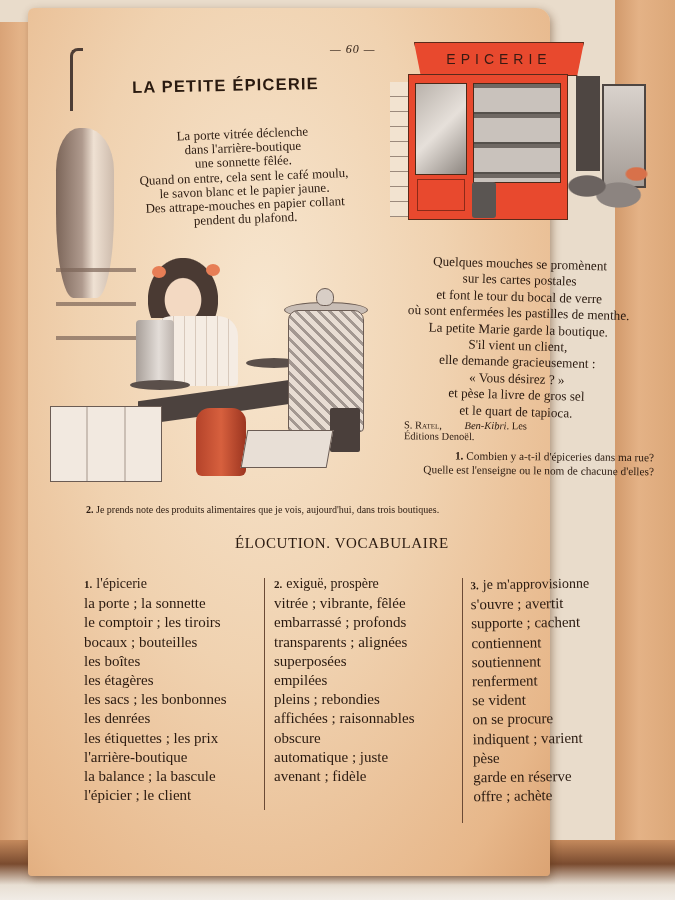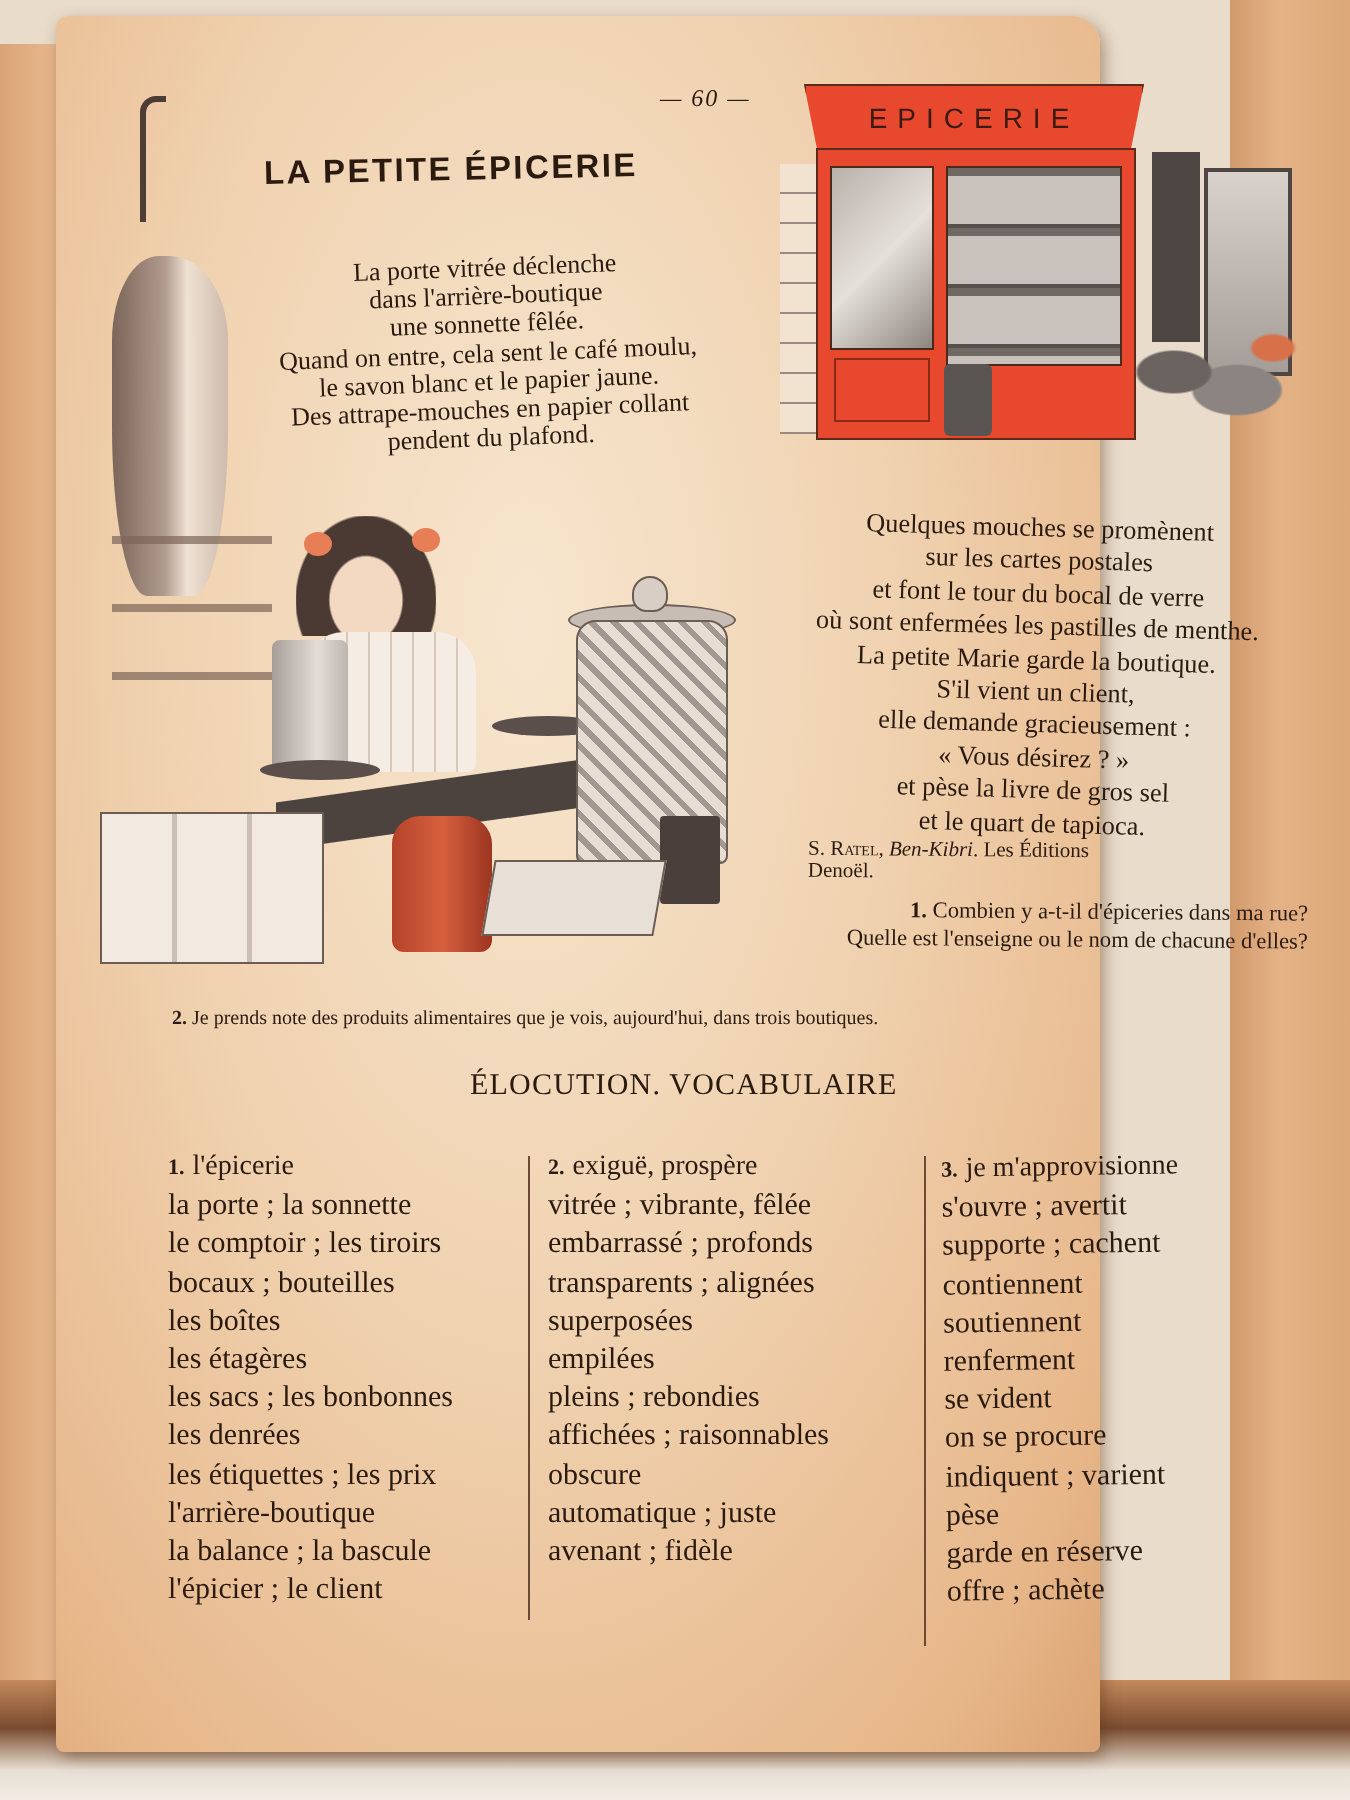--- a/index.html
+++ b/index.html
@@ -40,21 +40,21 @@
     left: 104px; top: 68px; font-family: "Liberation Sans", "DejaVu Sans", sans-serif;
     font-weight: bold; font-size: 16.5px; letter-spacing: 1.2px; transform: rotate(-1.2deg);
   }
   .poem {
     text-align: center; font-size: 13px; line-height: 14.2px;
   }
   .poem-1 { left: 66px; top: 119px; width: 300px; transform: rotate(-2.2deg); }
   .poem-2 { left: 345px; top: 248px; width: 290px; transform: rotate(1.6deg); font-size: 13.2px; line-height: 16.4px; }
   .credit { left: 376px; top: 412px; font-size: 10.5px; transform: rotate(0.5deg); }
   .credit .sc { font-variant: small-caps; margin-top: 21px; }
-  .credit i { font-style: italic; }
+  .credit i { font-style: italic; margin-left: 20px; }
   .q1 { left: 328px; top: 442px; width: 298px; text-align: right; font-size: 11.3px; line-height: 13.5px; transform: rotate(0.5deg); }
   .q2 { left: 58px; top: 496px; font-size: 10px; }
   .bold-num { font-weight: bold; }
 
   .section-title {
     left: 207px; top: 527px; font-weight: normal; font-size: 15px; letter-spacing: 0.6px;
   }
 
   
   .vocab-col { top: 566px; font-size: 15px; line-height: 19.2px; }
@@ -63,21 +63,21 @@
   .col1 { left: 56px; width: 180px; }
   .col2 { left: 246px; width: 190px; }
   .col3 { left: 444px; width: 190px; transform: rotate(-0.8deg); }
   .divider { width: 1px; background: #6b4a35; }
   .divider-1 { left: 236px; top: 570px; height: 232px; }
   .divider-2 { left: 434px; top: 570px; height: 245px; }
 
   
   .shop { left: 362px; top: 34px; width: 258px; height: 180px; }
   .shop-sign {
-    position: absolute; left: 12px; top: 0; width: 168px; height: 32px;
+    position: absolute; left: 24px; top: 0; width: 168px; height: 32px;
     background: #e8492e; border: 1.5px solid #5a2a1a;
     clip-path: polygon(0 0, 100% 0, 96% 100%, 4% 100%);
     display: flex; align-items: center; justify-content: center;
     font-family: "Liberation Sans", "DejaVu Sans", sans-serif; font-size: 14px;
     letter-spacing: 5px; color: #3a1a12;
   }
   .shop-front {
     position: absolute; left: 18px; top: 32px; width: 158px; height: 144px;
     background: #e8492e; border: 1.5px solid #5a2a1a;
   }

